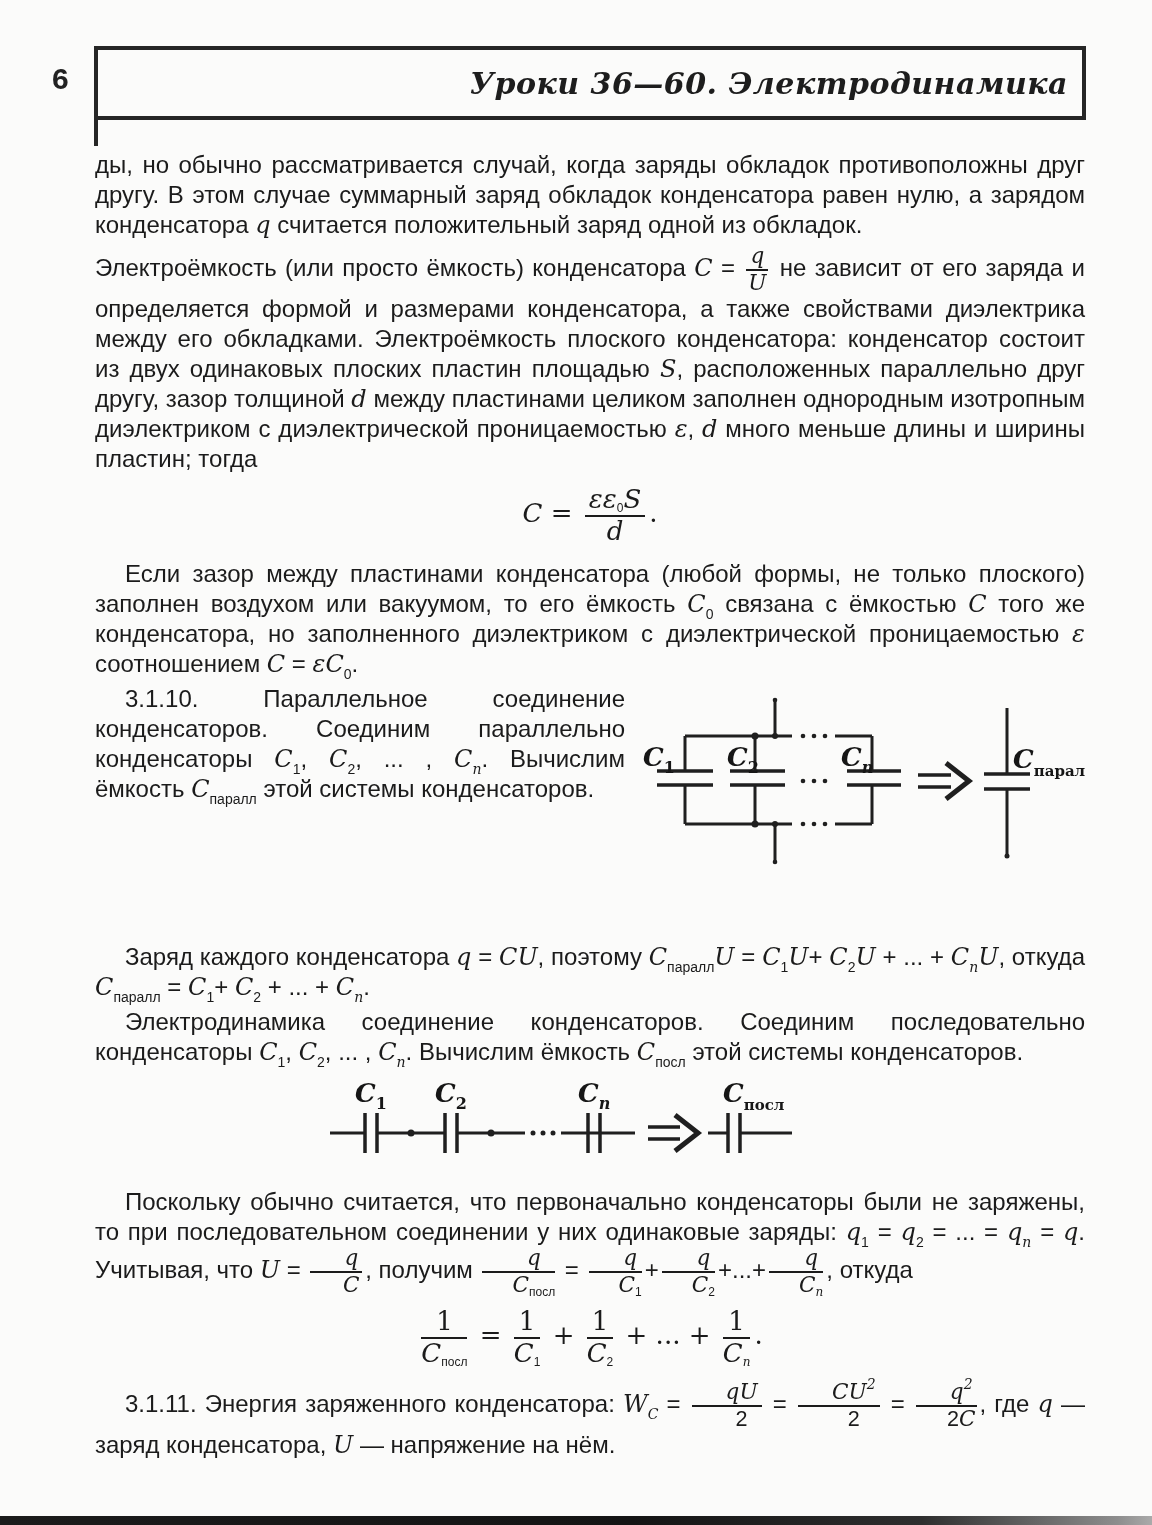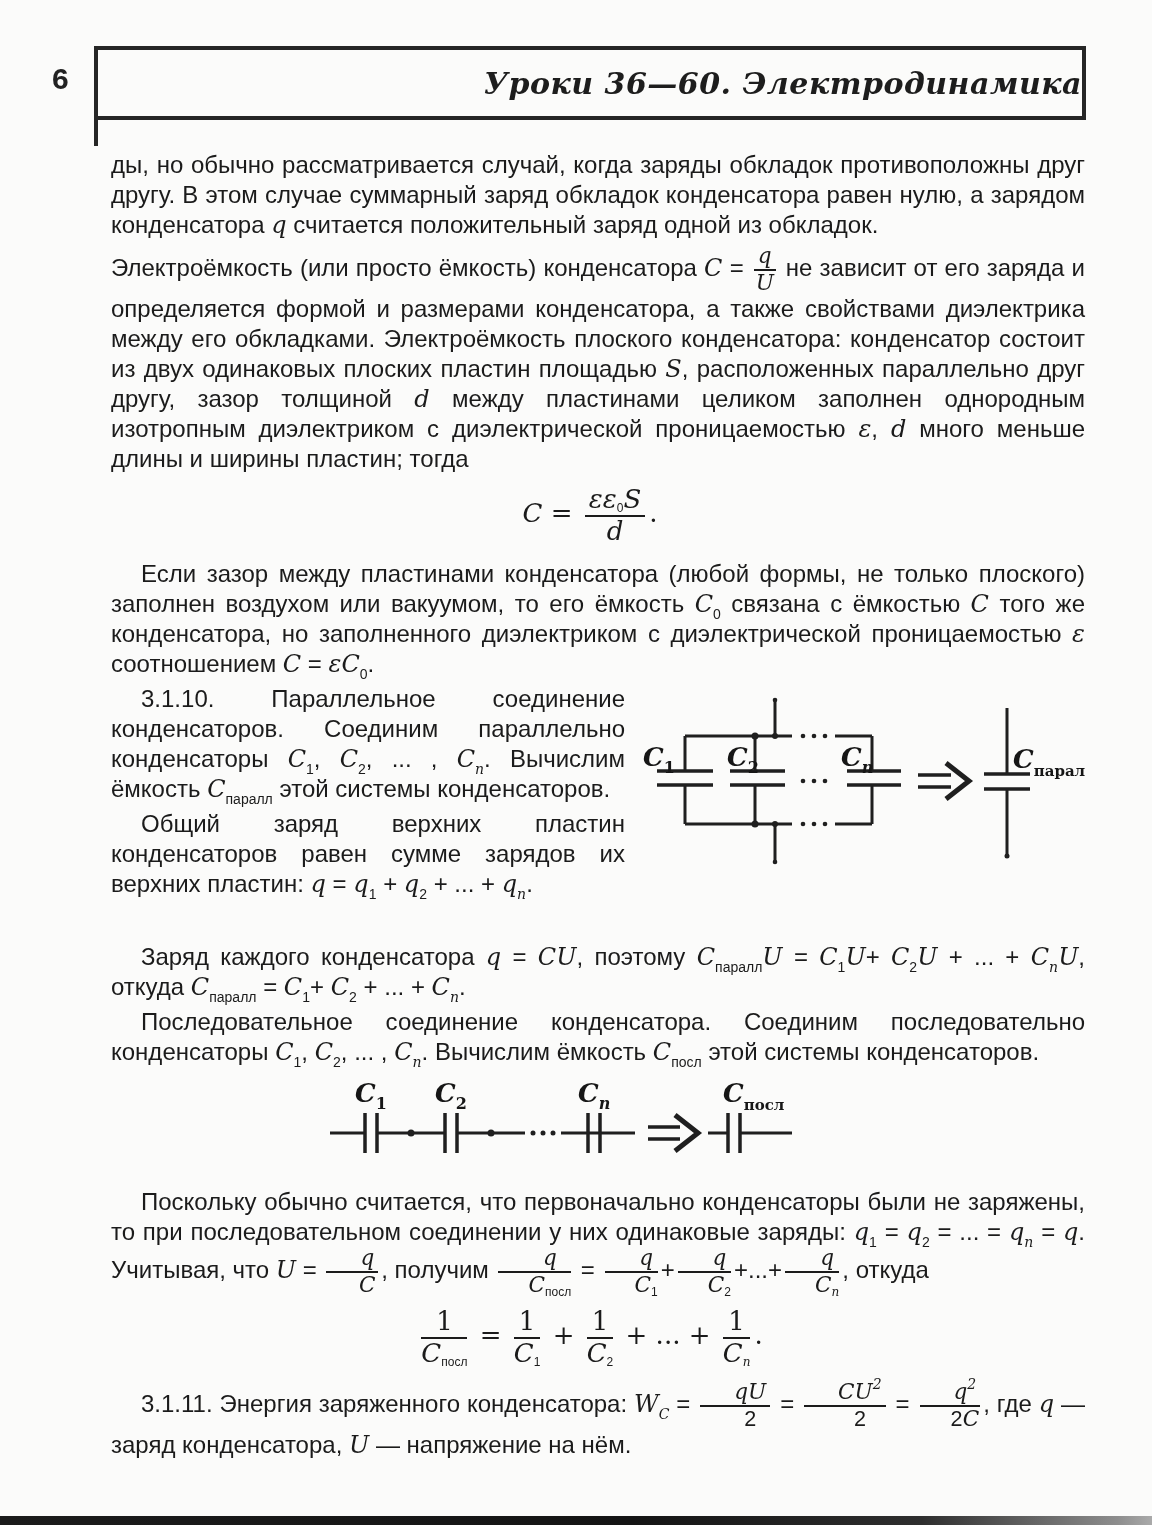--- a/index.html
+++ b/index.html
@@ -10,35 +10,36 @@
   }
   
   .page-num{
     position:absolute; left:52px; top:62px;
     font-weight:700; font-size:30px; color:#222;
   }
   .header-box{
     position:absolute; left:94px; top:46px; width:992px; height:74px;
     border:4px solid #262626; box-sizing:border-box;
     display:flex; align-items:center; justify-content:flex-end;
+    padding-right:14px;
   }
   .header-title{
     font-family:"DejaVu Serif", serif; font-style:italic; font-weight:700;
     font-size:30px; color:#1d1d1d; letter-spacing:0.5px;
   }
   .header-tail{
     position:absolute; left:94px; top:118px; width:4px; height:28px;
     background:#262626;
   }
   
   .content{
     position:absolute; left:95px; top:150px; width:990px;
     font-size:24px; line-height:30px; text-align:justify; color:#1b1b1b;
   }
-  .p{margin:0 0 5px 16px;}
+  .p{margin:0 0 5px 0;}
   .indent{text-indent:30px;}
   .clear{clear:both;}
   .b{font-weight:400;}
   .m{font-family:"DejaVu Serif", serif; font-style:italic;}
   .sub{
     font-size:14px; line-height:0; vertical-align:-7px;
     font-family:"Liberation Sans", sans-serif; font-style:normal;
   }
   .si{font-family:"DejaVu Serif", serif; font-style:italic;}
   .sup{font-size:14px; line-height:0; vertical-align:10px;}
@@ -132,26 +133,25 @@
           </g>
           <circle cx="372" cy="170" r="2.5" fill="#1f1f1f"></circle>
           <text class="figlbl" x="8" y="80"><tspan>C</tspan><tspan font-size="16" dy="7" font-style="normal">1</tspan></text>
           <text class="figlbl" x="92" y="80"><tspan>C</tspan><tspan font-size="16" dy="7" font-style="normal">2</tspan></text>
           <text class="figlbl" x="206" y="80"><tspan>C</tspan><tspan font-size="16" dy="7" font-style="italic">n</tspan></text>
           <text class="figlbl" x="378" y="82"><tspan>C</tspan><tspan font-size="15" dy="8" font-style="normal">паралл</tspan></text>
         </svg>
       </div>
 
       <p class="p indent">3.1.10. <span class="b">Параллельное соединение конденсаторов.</span> Соединим параллельно конденсаторы <span class="m">C</span><span class="sub">1</span>, <span class="m">C</span><span class="sub">2</span>, ... , <span class="m">C</span><span class="sub si">n</span>. Вычислим ёмкость <span class="m">C</span><span class="sub">паралл</span> этой системы конденсаторов.</p>
-      <p class="p indent">Общий заряд верхних пластин конденсаторов равен сумме зарядов их верхних пластин: <span class="m">q</span> = <span class="m">q</span><span class="sub">1</span> + <span class="m">q</span><span class="sub">2</span> + ... + <span class="m">q</span><span class="sub si">n</span>.</p>
     </div>
 
     <p class="p indent clear">Заряд каждого конденсатора <span class="m">q</span> = <span class="m">CU</span>, поэтому <span class="m">C</span><span class="sub">паралл</span><span class="m">U</span> = <span class="m">C</span><span class="sub">1</span><span class="m">U</span>+ <span class="m">C</span><span class="sub">2</span><span class="m">U</span> + ... + <span class="m">C</span><span class="sub si">n</span><span class="m">U</span>, откуда <span class="m">C</span><span class="sub">паралл</span> = <span class="m">C</span><span class="sub">1</span>+ <span class="m">C</span><span class="sub">2</span> + ... + <span class="m">C</span><span class="sub si">n</span>.</p>
 
-    <p class="p indent"><span class="b">Последовательное соединение конденсатора.</span> Соединим последовательно конденсаторы <span class="m">C</span><span class="sub">1</span>, <span class="m">C</span><span class="sub">2</span>, ... , <span class="m">C</span><span class="sub si">n</span>. Вычислим ёмкость <span class="m">C</span><span class="sub">посл</span> этой системы конденсаторов.</p>
+    <p class="p indent"><span class="b">Электродинамика соединение конденсаторов.</span> Соединим последовательно конденсаторы <span class="m">C</span><span class="sub">1</span>, <span class="m">C</span><span class="sub">2</span>, ... , <span class="m">C</span><span class="sub si">n</span>. Вычислим ёмкость <span class="m">C</span><span class="sub">посл</span> этой системы конденсаторов.</p>
 
     <div class="fig-series">
       <svg width="470" height="102" viewBox="0 0 470 102">
         <g stroke="#1f1f1f" stroke-width="3" fill="none">
           <path d="M0 58 H35 M47 58 H115 M127 58 H195 M231 58 H305"></path>
           <path stroke-width="3.5" d="M35 38 V78 M47 38 V78 M115 38 V78 M127 38 V78 M258 38 V78 M270 38 V78"></path>
           <path d="M258 58 H231" opacity="0"></path>
         </g>
         <g fill="#1f1f1f">
           <circle cx="81" cy="58" r="3.5"></circle>

